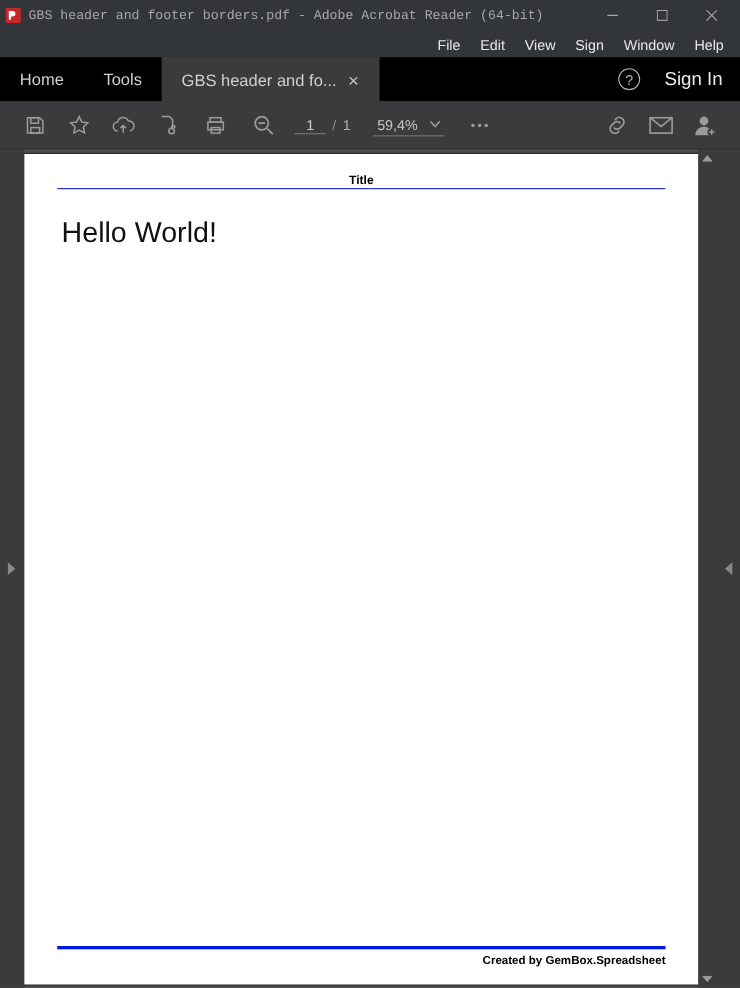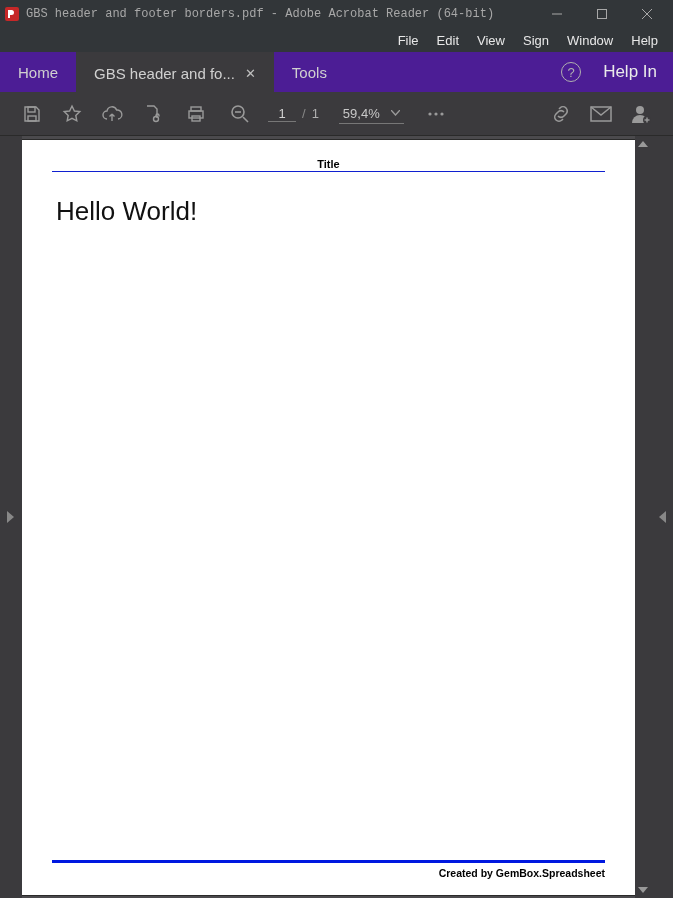--- a/index.html
+++ b/index.html
@@ -31,21 +31,21 @@
   }
   
   .menubar {
     height: 24px; background: #323639;
     display: flex; align-items: center;
     padding: 0 6px; gap: 0; justify-content: flex-end;
   }
   .menu-item { padding: 2px 9px; color: #e8e8e8; font-size: 13px; }
   
   .tabbar {
-    height: 40px; background: #4c1d95;
+    height: 40px; background: #000000;
     display: flex; align-items: stretch;
   }
   .tab {
     display: flex; align-items: center;
     padding: 0 18px; color: #d0d0d0; font-size: 15px;
   }
   .tab.active {
     background: #3b3a3d;
     border-top: 3px solid #3b3a3d;
   }
@@ -192,31 +192,31 @@
   <div class="menu-item">View</div>
   <div class="menu-item">Sign</div>
   <div class="menu-item">Window</div>
   <div class="menu-item">Help</div>
 </div>
 
 <div class="tabbar">
   <div class="tab">
       <span>Home</span>
     </div>
+  <div class="tab">
+      <span>Tools</span>
+    </div>
   <div class="tab active">
     <span>GBS header and fo...</span>
     <span class="close">✕</span>
   </div>
-  <div class="tab">
-      <span>Tools</span>
-    </div>
   <div class="spacer"></div>
   <div class="right">
     <div class="help-circle">?</div>
-    <div class="signin">Help In</div>
+    <div class="signin">Sign In</div>
   </div>
 </div>
 
 <div class="toolbar">
   <div class="tool-btn">
     <svg width="20" height="20" viewBox="0 0 20 20" fill="none" stroke="#9a9a9a" stroke-width="1.4">
         <path d="M3 3h11l3 3v11H3z"></path>
         <rect x="6" y="3" width="7" height="5"></rect>
         <rect x="6" y="12" width="8" height="5"></rect>
       </svg>

